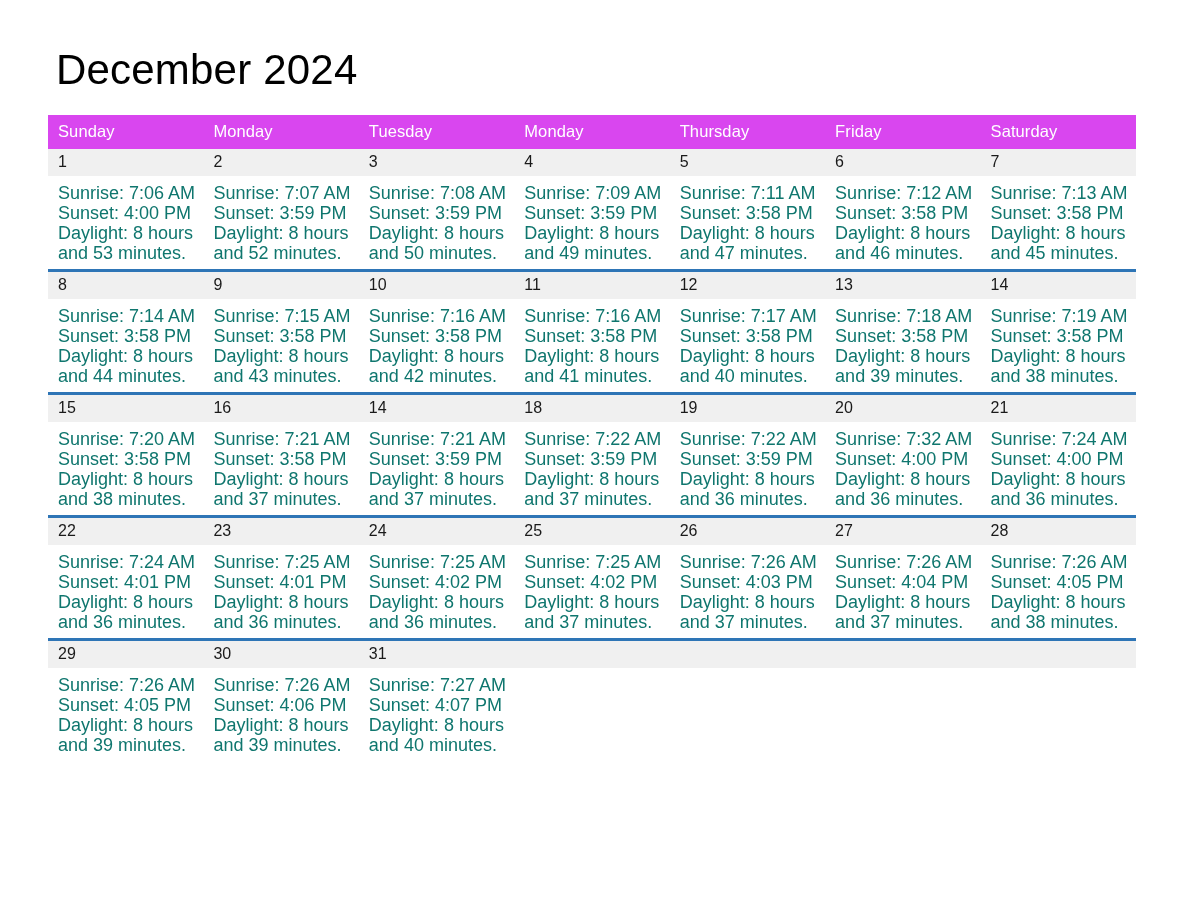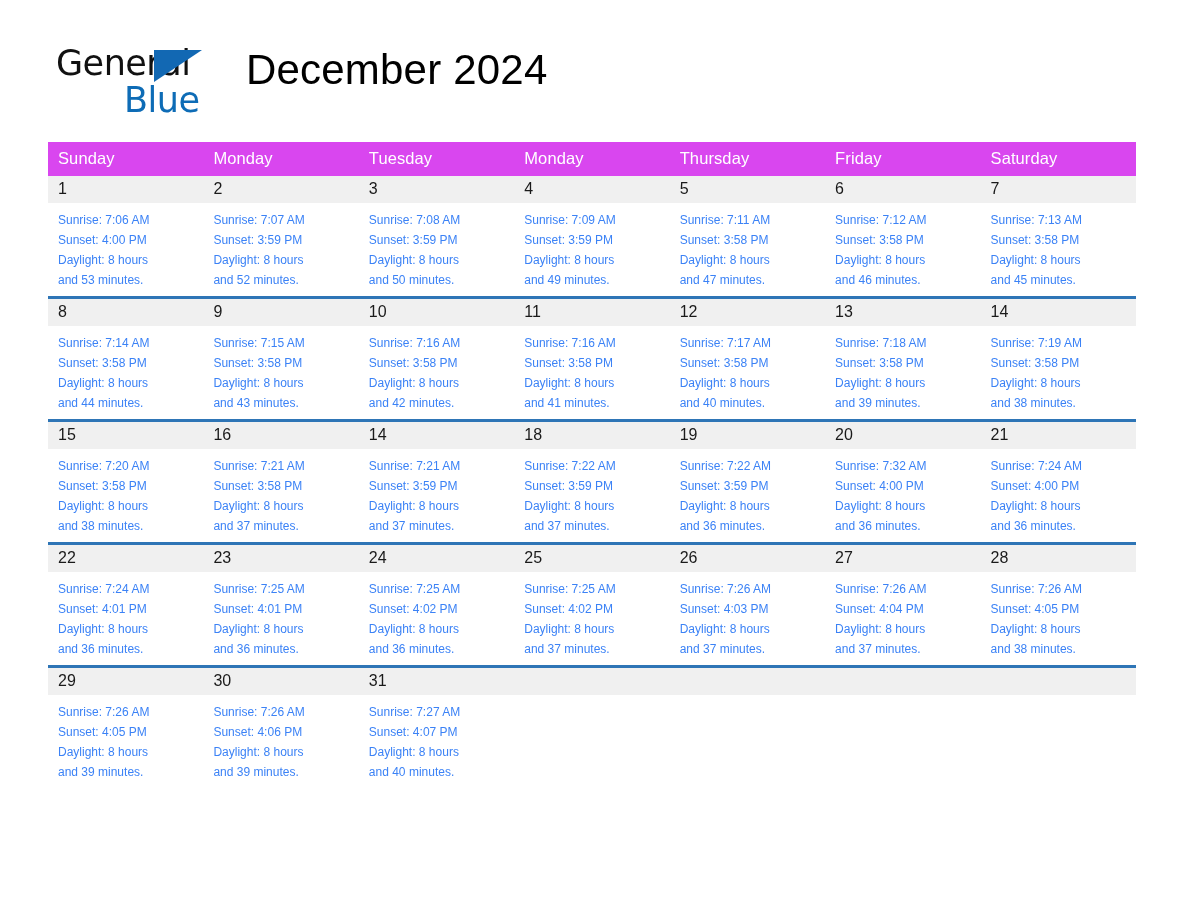--- a/index.html
+++ b/index.html
@@ -133,39 +133,34 @@
     padding: 3px 0 0 10px;
   }
   .daynum {
     font-size: 16px;
     line-height: 20px;
     color: #1a1a1a;
     font-weight: 400;
   }
   .details {
     padding: 7px 8px 0 10px;
-    font-size: 12px;
+    font-size: 18px;
     line-height: 20px;
-    color: #3b82f6;
+    color: #0f766e;
   }
   .details div { white-space: nowrap; }
   .daycell.empty .daynum-band { background: #f0f0f0; }
 </style>
 </head>
 <body>
 
 <div class="page">
 
   <div class="header">
 
-    <div class="brand">
-      <span class="brand-general">General</span>
-      <span class="brand-flag"></span>
-      <span class="brand-blue">Blue</span>
-    </div>
 
     <div class="titles">
       <h1 class="month-title">December 2024</h1>
     </div>
 
   </div>
 
   <table class="calendar">
     <colgroup>
       <col>

